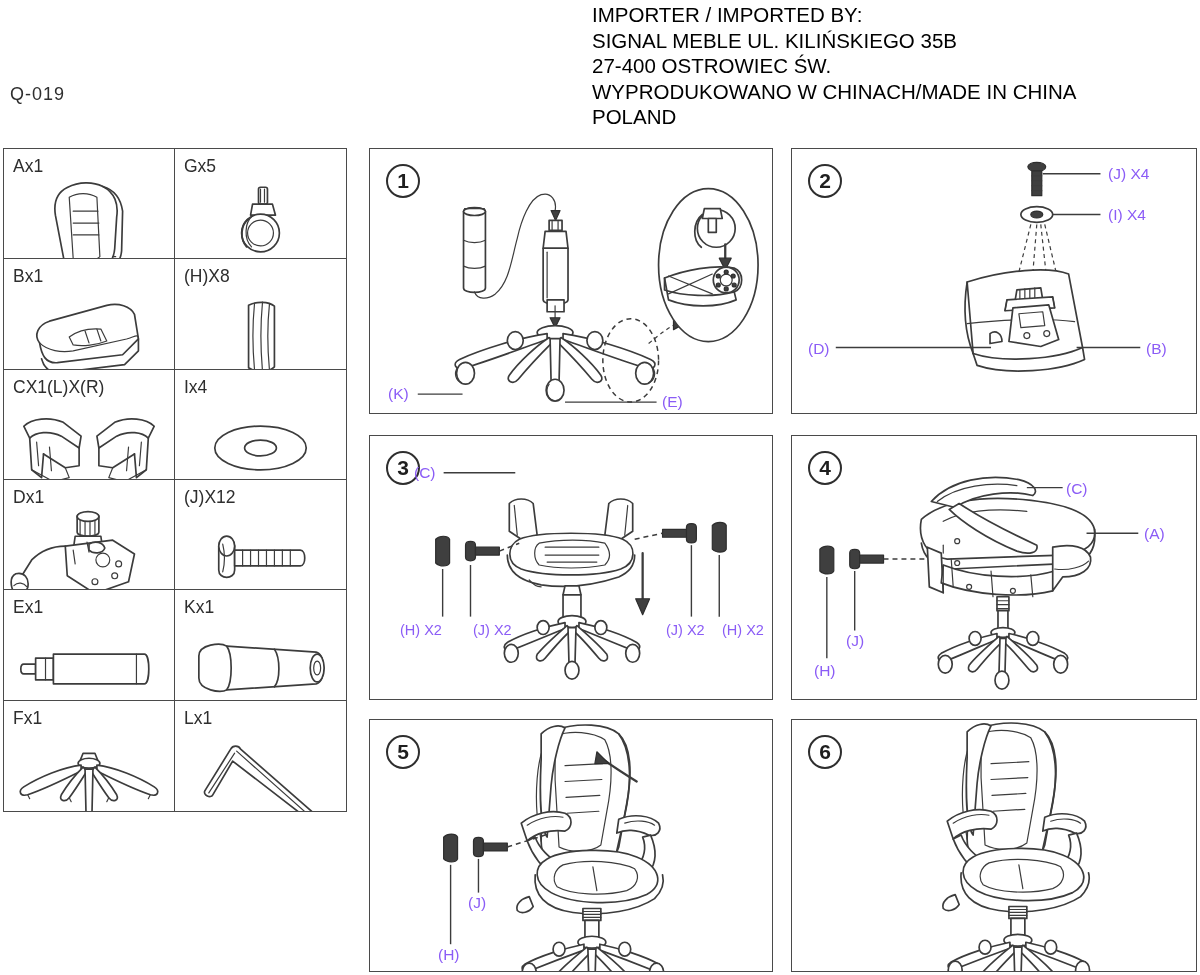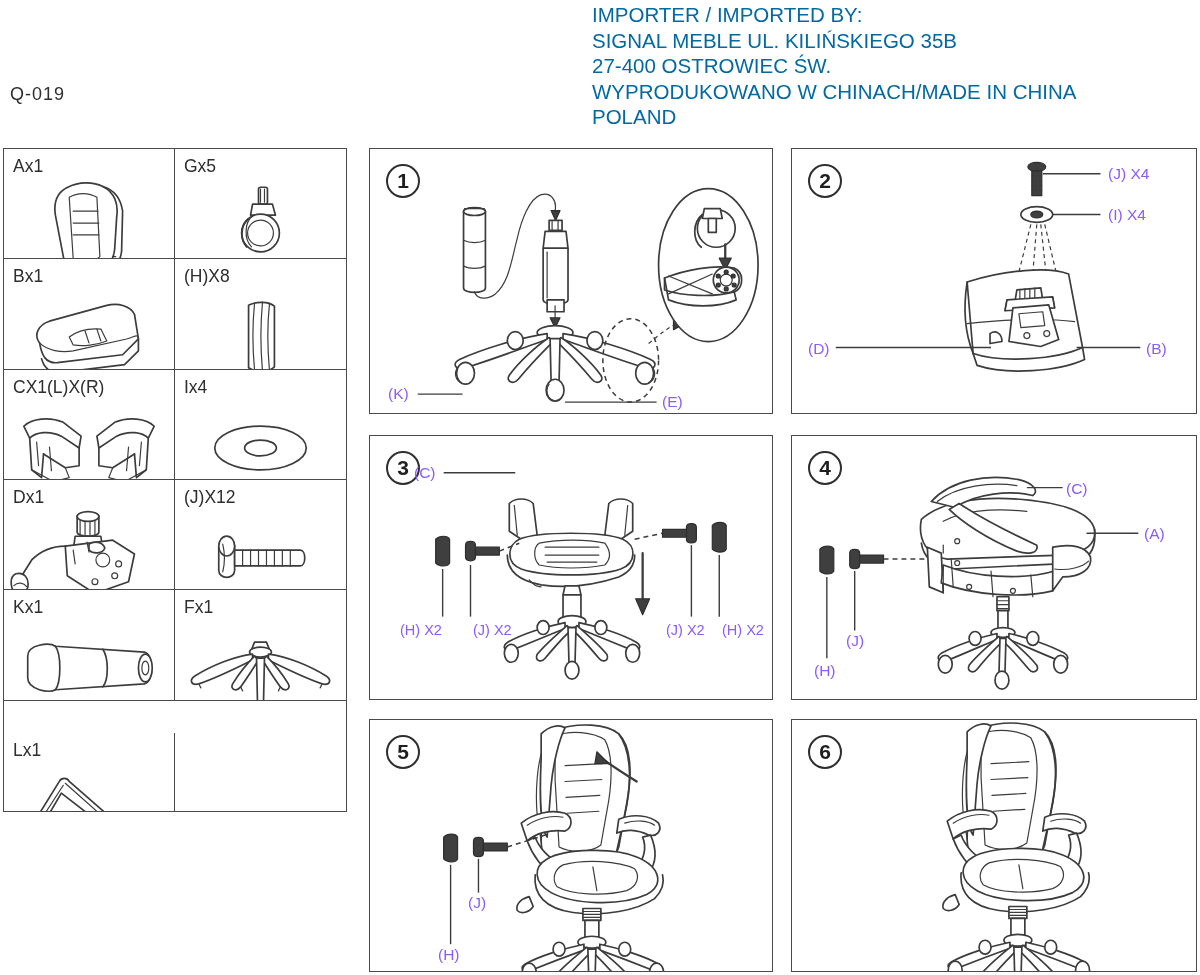--- a/index.html
+++ b/index.html
@@ -14,21 +14,21 @@
   .page{position:absolute;left:0;top:0;width:1200px;height:975px;}
 
   
   .model-code{
     position:absolute;left:10px;top:84px;
     font-size:18px;letter-spacing:1px;color:#2e2e2e;
     white-space:nowrap;
   }
   .importer{
     position:absolute;left:592px;top:2px;
-    font-size:20.5px;line-height:25.5px;color:#0369a1;
+    font-size:20.5px;line-height:25.5px;color:#000000;
     white-space:nowrap;
   }
   .importer div{white-space:nowrap;}
 
   
   .parts-table{
     position:absolute;left:3px;top:148px;
     width:344px;height:664px;
     border:1.6px solid #4a4a4a;
     box-sizing:border-box;
@@ -37,21 +37,21 @@
     grid-template-rows:repeat(6,1fr);
   }
   .part-cell{
     position:relative;
     border-right:1.6px solid #4a4a4a;
     border-bottom:1.6px solid #4a4a4a;
     box-sizing:border-box;
     overflow:hidden;
   }
   .part-cell:nth-child(2n){border-right:none;}
-  .part-cell:nth-child(11),.part-cell:nth-child(12){border-bottom:none;margin-top:32px;}
+  .part-cell:nth-child(11),.part-cell:nth-child(12){border-bottom:none;}
   .part-label{
     position:absolute;left:9px;top:7px;
     font-size:17.5px;color:#2e2e2e;white-space:nowrap;
   }
   .part-art{
     position:absolute;left:0;top:22px;
     width:100%;height:110px;
   }
   .part-art svg{display:block;width:100%;height:100%;}
 
@@ -232,20 +232,32 @@
         <svg viewBox="0 0 172 110" preserveAspectRatio="xMidYMid meet">
           <path class="fl-w" d="M44 44 C44 34 60 34 60 44 L60 68 C60 78 44 78 44 68 Z"></path>
           <ellipse class="fl-w" cx="52" cy="44" rx="8" ry="10"></ellipse>
           <path class="fl-w" d="M60 48 L126 48 C132 48 132 64 126 64 L60 64 Z"></path>
           <path class="ln-t" d="M68 48 L68 64 M76 48 L76 64 M84 48 L84 64 M92 48 L92 64 M100 48 L100 64 M108 48 L108 64 M116 48 L116 64"></path>
           <path class="ln-t" d="M48 42 C50 50 50 62 48 70"></path>
         </svg>
       </div>
     </div>
 
+    <div class="part-cell">
+      <div class="part-label">Ex1</div>
+      <div class="part-art">
+        <svg viewBox="0 0 172 110" preserveAspectRatio="xMidYMid meet">
+          <path class="fl-w" d="M20 52 L32 52 L32 62 L20 62 C16 62 16 52 20 52 Z"></path>
+          <path class="fl-w" d="M32 46 L50 46 L50 68 L32 68 Z"></path>
+          <path class="fl-w" d="M50 42 L142 42 C148 42 148 72 142 72 L50 72 Z"></path>
+          <path class="ln-t" d="M134 42 L134 72"></path>
+          <path class="ln-t" d="M42 46 L42 68"></path>
+        </svg>
+      </div>
+    </div>
 
     <div class="part-cell">
       <div class="part-label">Kx1</div>
       <div class="part-art">
         <svg viewBox="0 0 172 110" preserveAspectRatio="xMidYMid meet">
           <path class="fl-w" d="M24 44 C24 32 46 30 52 34 L142 40 C152 42 152 70 142 72 L52 78 C46 82 24 78 24 66 Z"></path>
           <path class="ln" d="M52 34 C58 42 58 70 52 78"></path>
           <path class="ln" d="M100 37 C106 46 106 68 100 75"></path>
           <ellipse class="fl-w" cx="143" cy="56" rx="7" ry="14"></ellipse>
           <ellipse class="ln-t" cx="143" cy="56" rx="3.5" ry="7"></ellipse>

